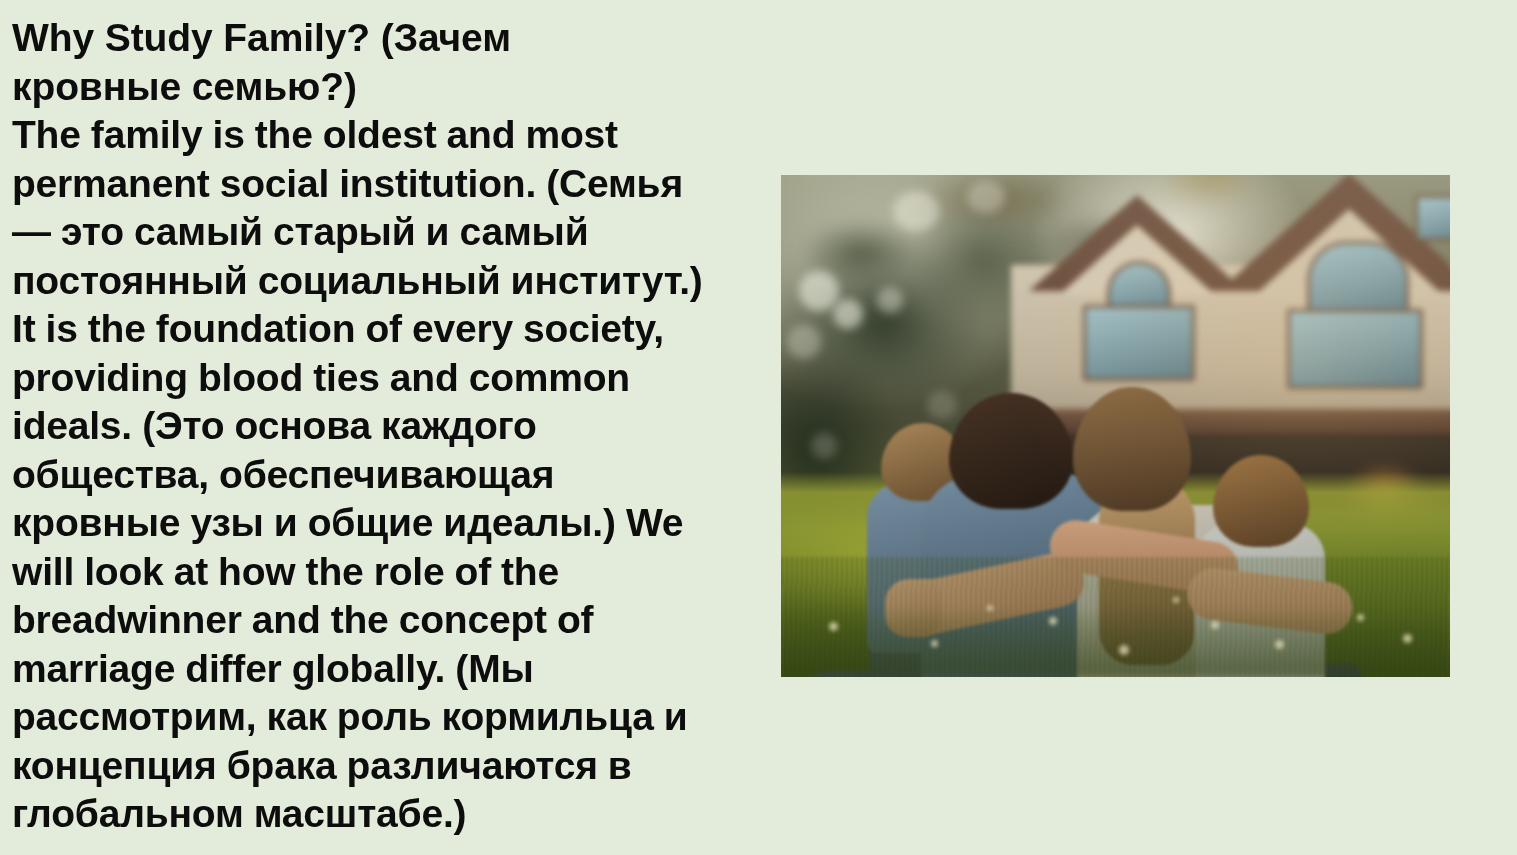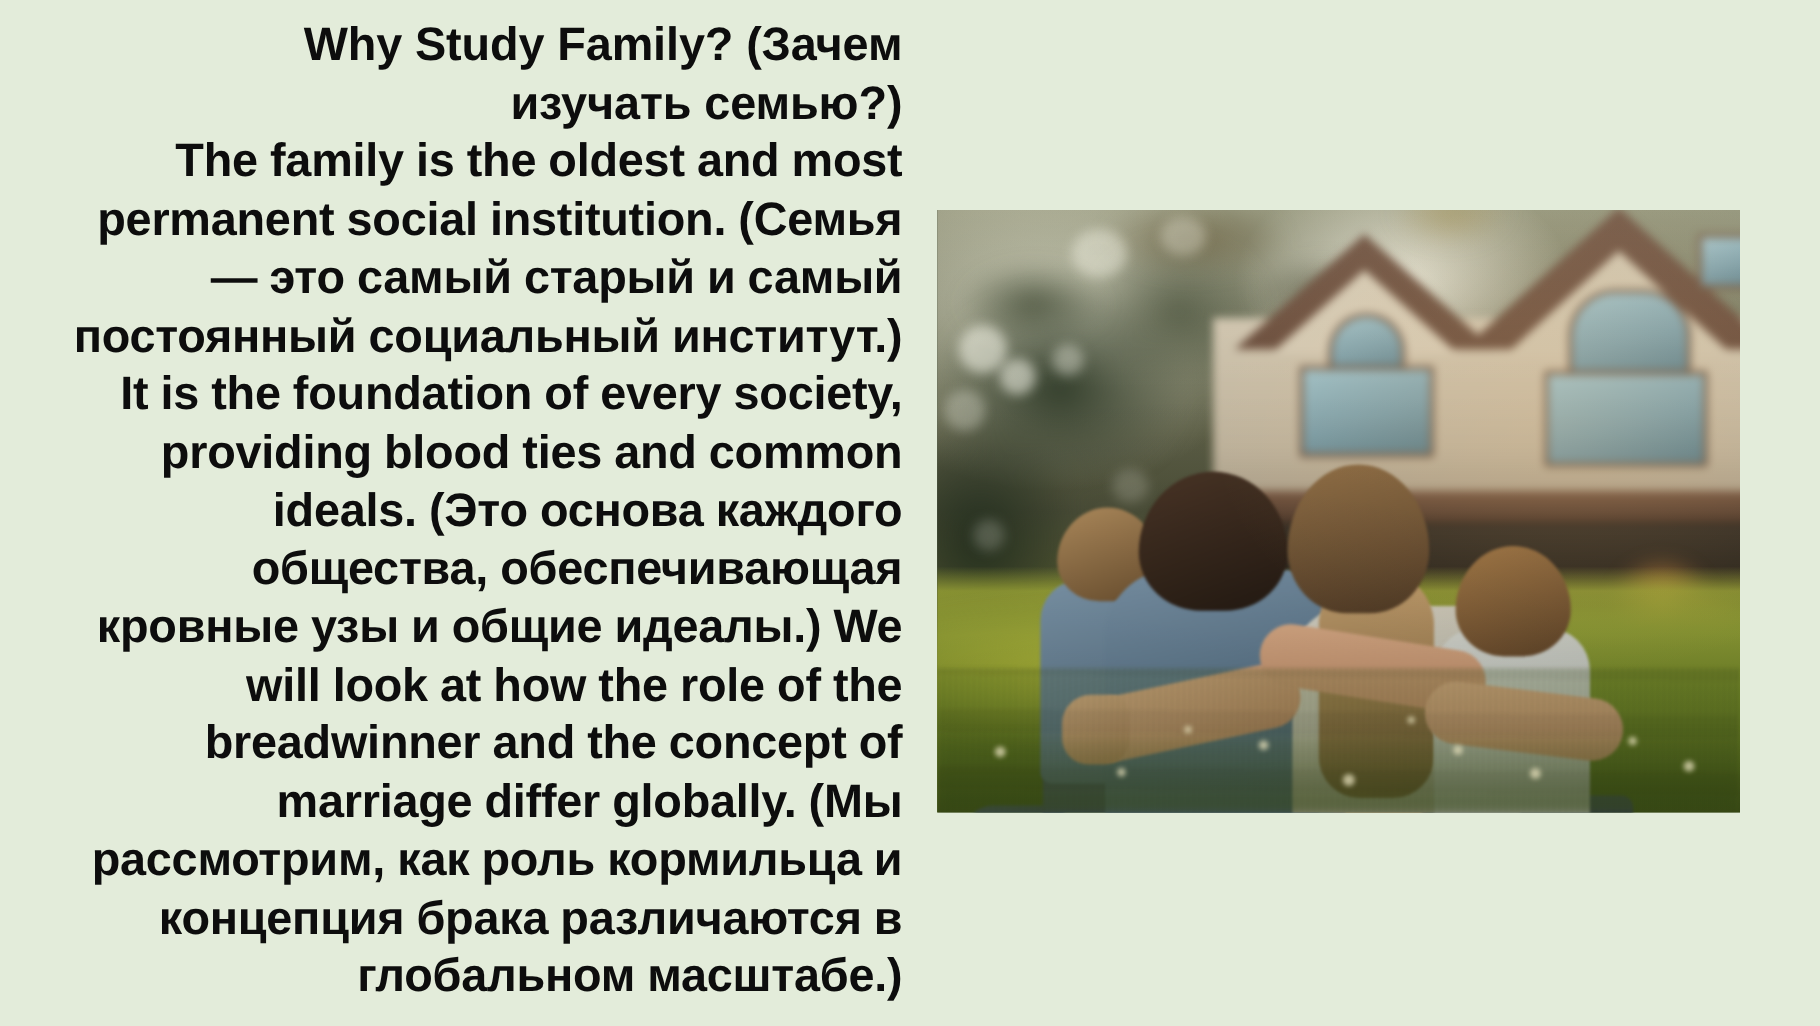--- a/index.html
+++ b/index.html
@@ -19,21 +19,21 @@
     height: 855px;
     background: #e3ecda;
   }
 
   
   .text-col {
     position: absolute;
     left: 12px;
     top: 14px;
     width: 740px;
-    text-align: right;
+    text-align: left;
     color: #0d0d0d;
   }
   .slide-title {
     font-size: 39px;
     font-weight: bold;
     line-height: 48.5px;
     letter-spacing: -0.1px;
     margin: 0;
     padding: 0;
   }
@@ -276,21 +276,21 @@
     pointer-events: none;
   }
 </style>
 </head>
 <body>
 
 <div class="slide">
 
   <div class="text-col">
 
-    <div class="slide-title"><span>Why Study Family? (Зачем</span><br><span>изучать семью?)</span></div>
+    <div class="slide-title"><span>Why Study Family? (Зачем</span><br><span>кровные семью?)</span></div>
 
     <div class="slide-body"><span>The family is the oldest and most</span><br><span>permanent social institution. (Семья</span><br><span>— это самый старый и самый</span><br><span>постоянный социальный институт.)</span><br><span>It is the foundation of every society,</span><br><span>providing blood ties and common</span><br><span>ideals. (Это основа каждого</span><br><span>общества, обеспечивающая</span><br><span>кровные узы и общие идеалы.) We</span><br><span>will look at how the role of the</span><br><span>breadwinner and the concept of</span><br><span>marriage differ globally. (Мы</span><br><span>рассмотрим, как роль кормильца и</span><br><span>концепция брака различаются в</span><br><span>глобальном масштабе.)</span></div>
   </div>
 
   <div class="photo-frame">
     <div class="photo">
 
       <div class="tree-left"></div>
       <div class="canopy"></div>
 

